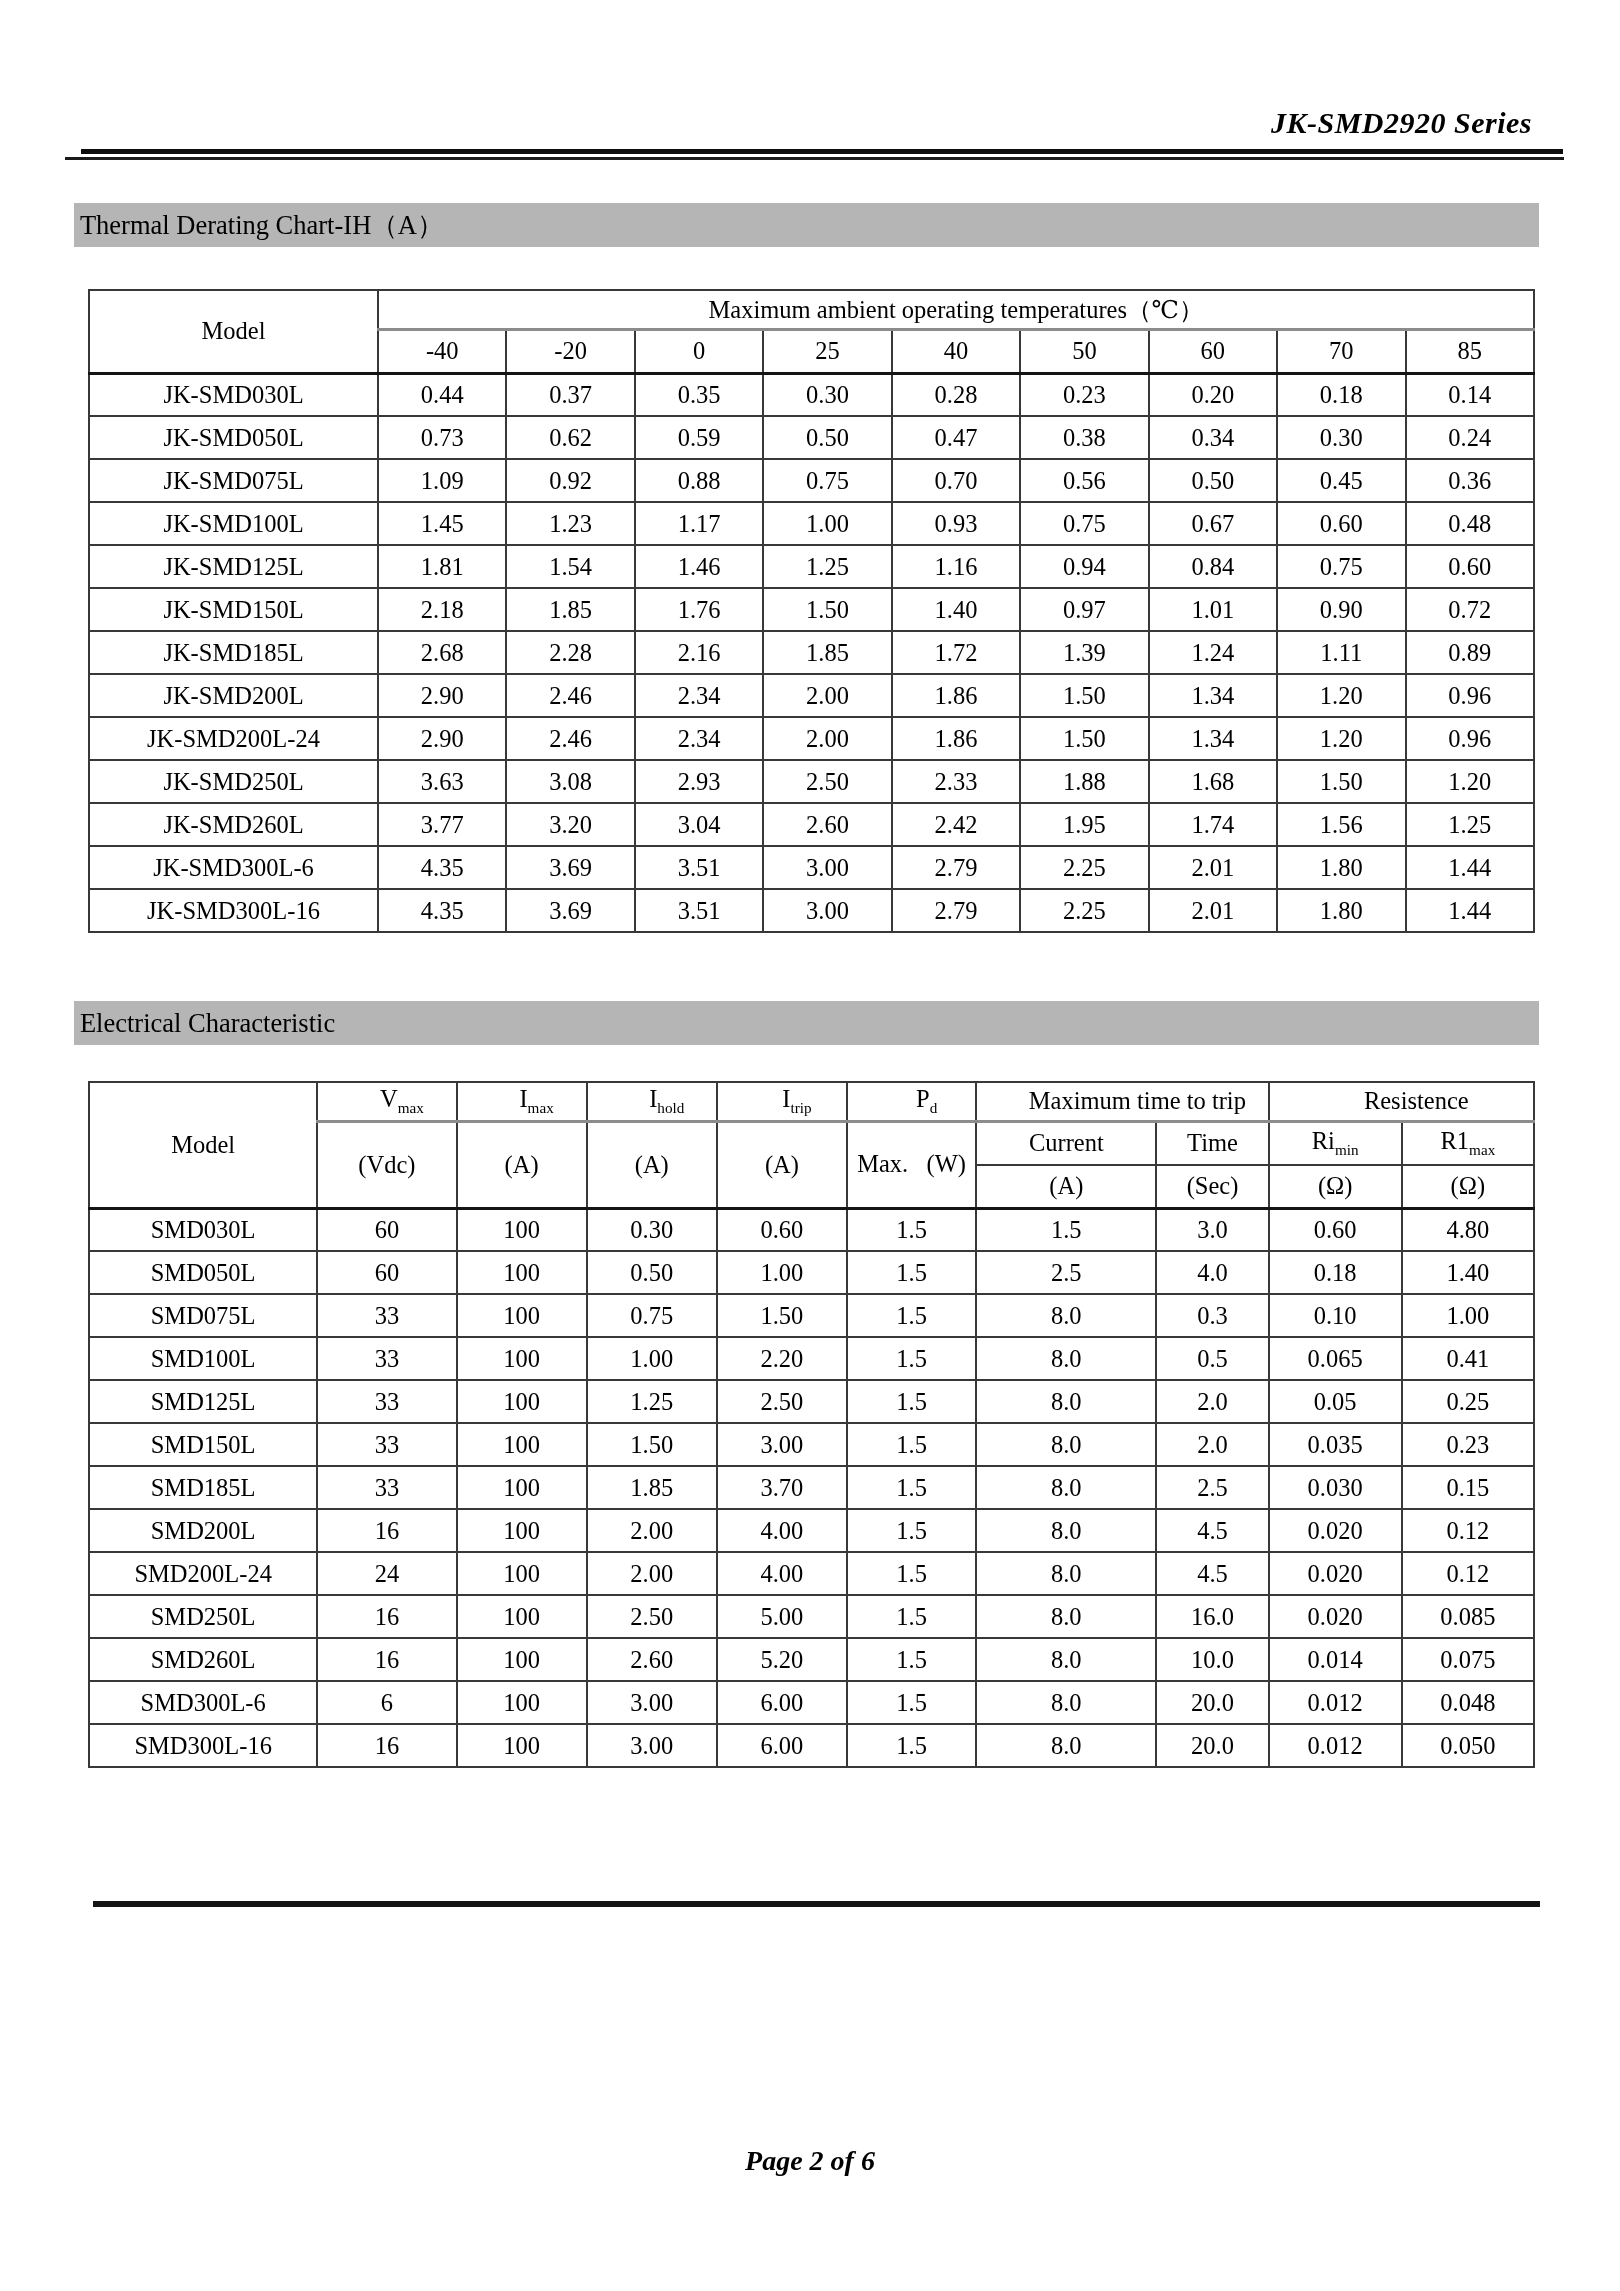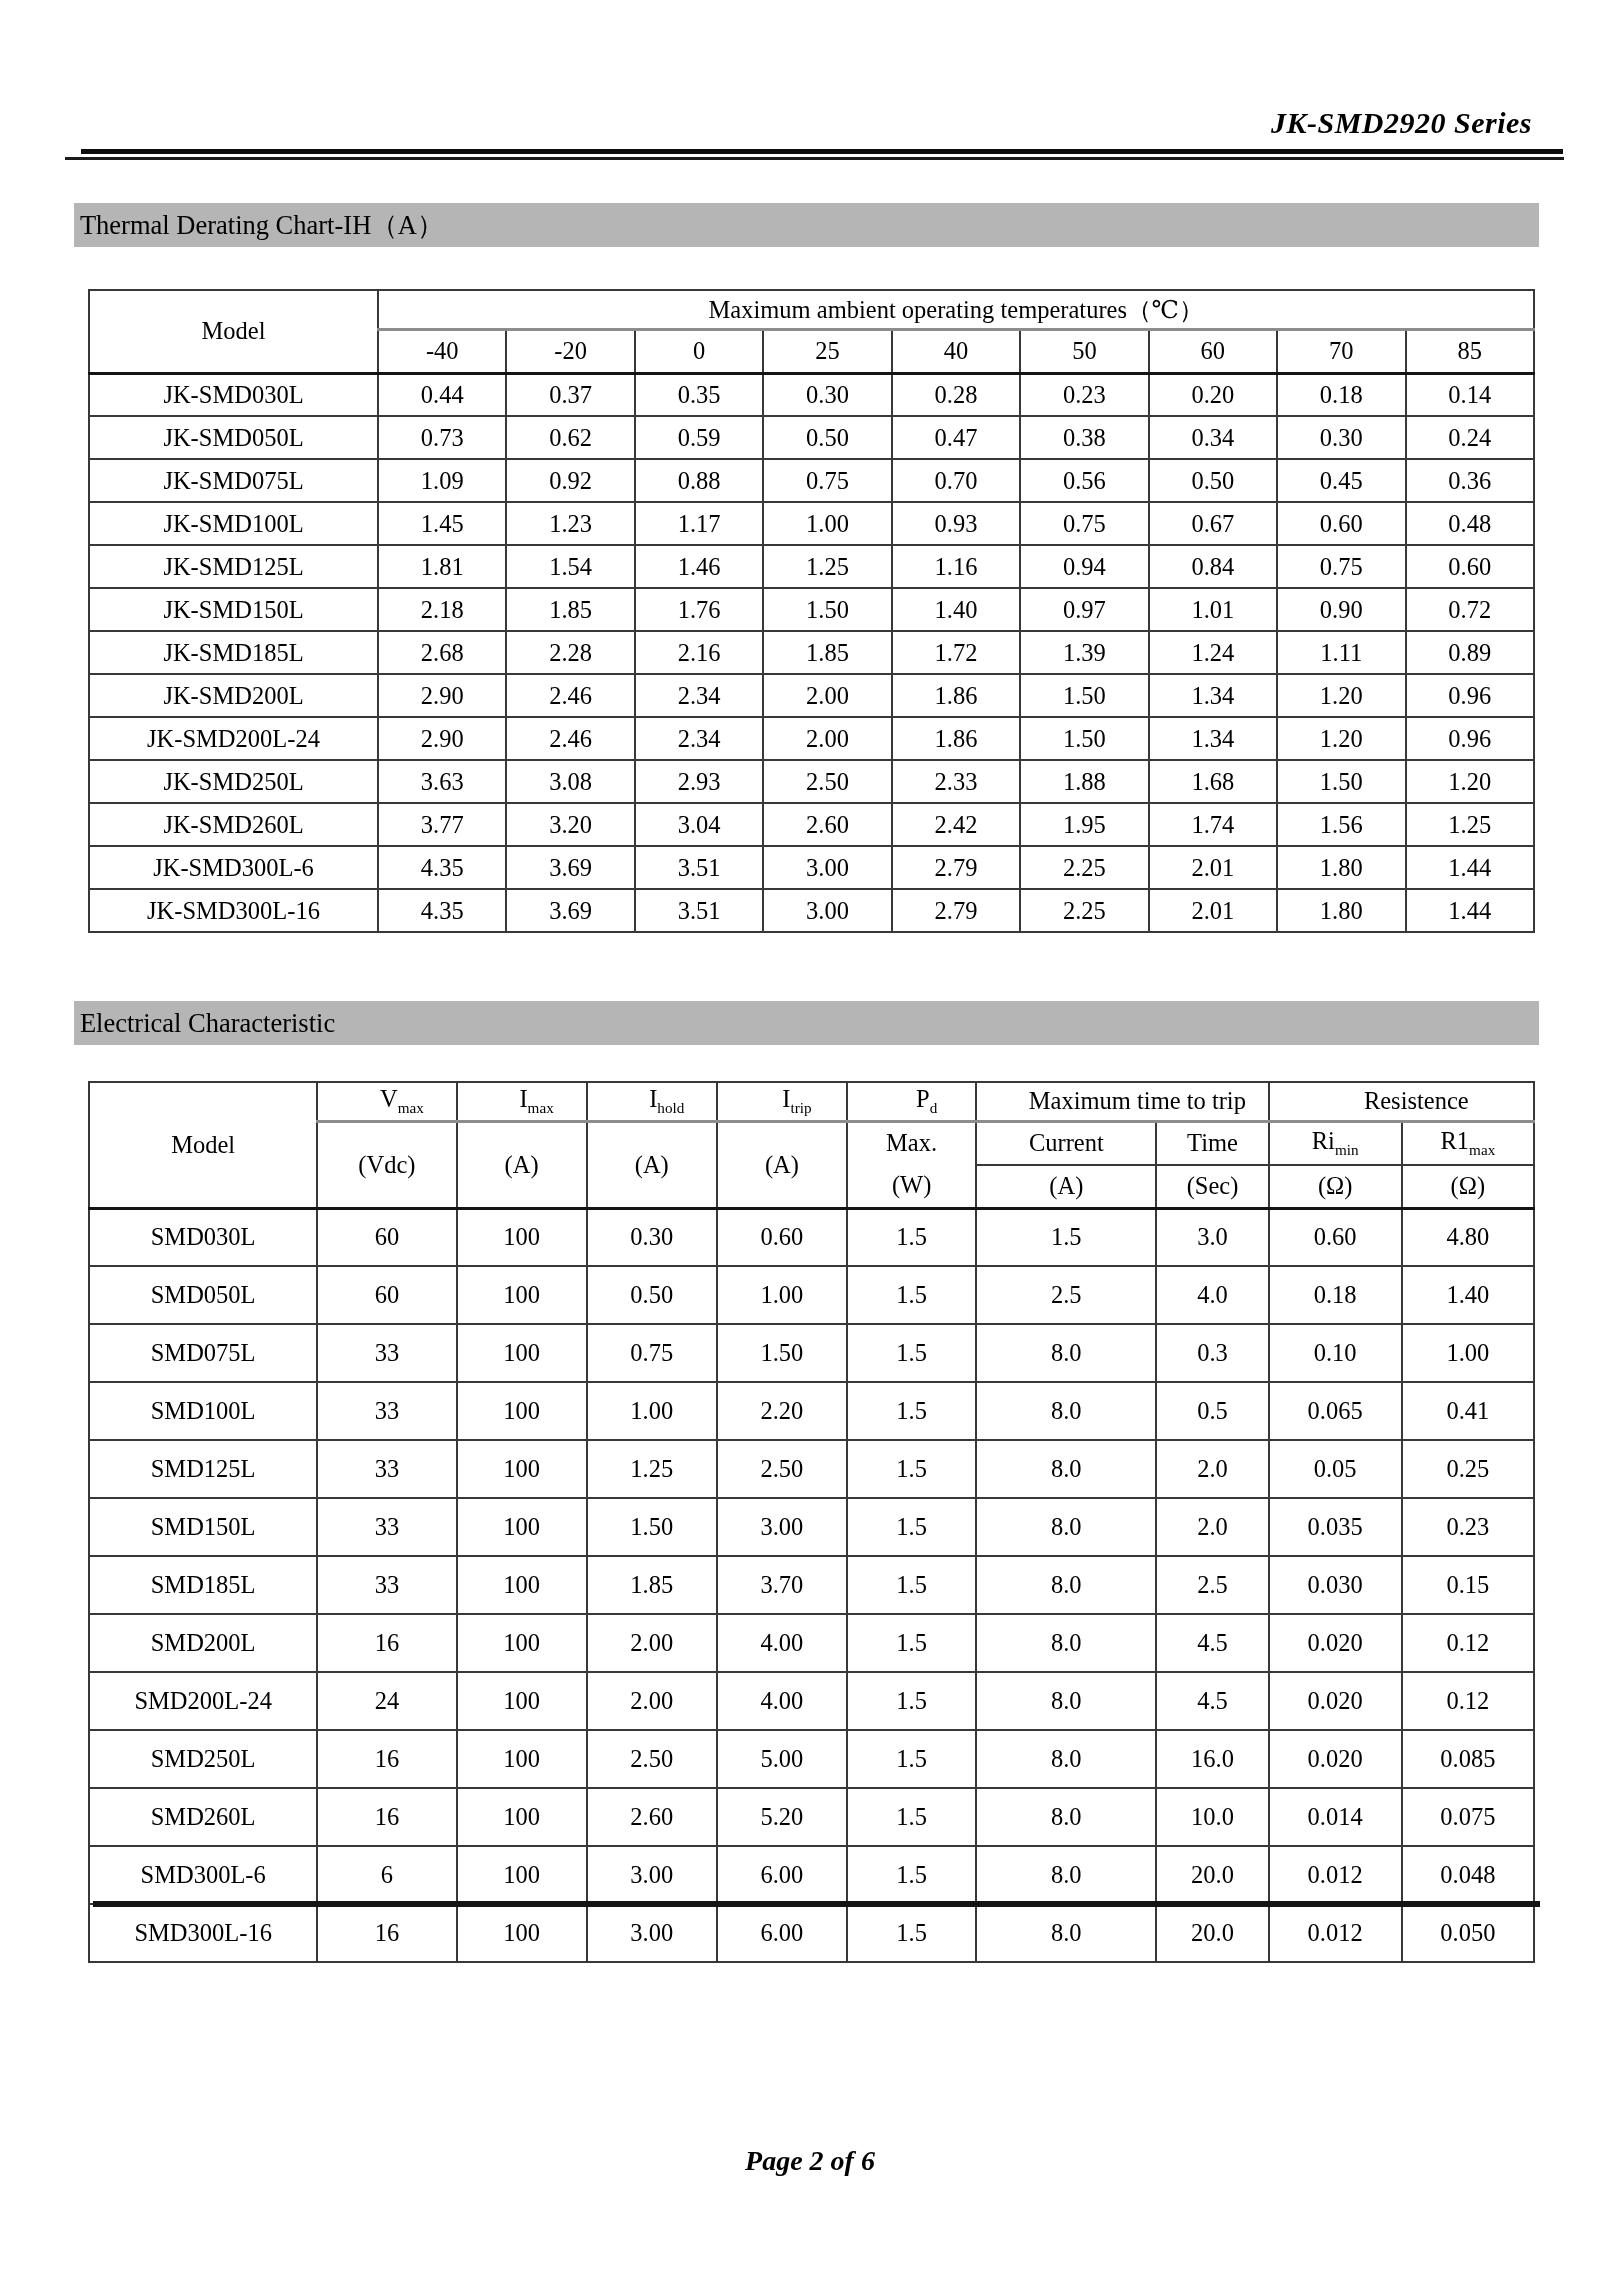--- a/index.html
+++ b/index.html
@@ -50,32 +50,32 @@
   .t1 tbody tr{height:43px;margin-top:28px;}
   .t1 .group-h{border-bottom:3.9px solid #8c8c8c;}
   .t1 thead{border-bottom:3.9px solid #141414;}
   .t1 .c-model{width:289px;}
 
   
   .t2{top:1081px;}
   .t2 thead tr:nth-child(1){height:39px;}
   .t2 thead tr:nth-child(2){height:42px;}
   .t2 thead tr:nth-child(3){height:42px;}
-  .t2 tbody tr{height:58px;}
+  .t2 tbody tr{height:43px;}
   .t2 .group-sep{border-bottom:3.9px solid #8c8c8c;padding-left:30px;}
   .t2 thead{border-bottom:3.9px solid #141414;}
   .t2 .c-model{width:228px;}
   .t2 .c-v{width:139px;}
   .t2 .c-i{width:130px;}
   .t2 .c-pd{width:129px;}
   .t2 .c-cur{width:180px;}
   .t2 .c-time{width:112px;}
   .t2 .c-ri{width:133px;}
   .t2 .c-r1{width:132px;}
-  .pd-stack{display:flex;flex-direction:column;justify-content:space-around;height:84px;align-items:center;}
+  .pd-stack{display:flex;flex-direction:row;justify-content:space-around;height:84px;align-items:center;}
   .pd-stack div{line-height:1;}
 
   
   .rule-bottom{position:absolute;top:1901px;left:93px;width:1447px;height:5.9px;background:#141414;}
   .page-num{
     position:absolute;top:2107px;left:0;width:1620px;
     text-align:center;font-size:28px;font-weight:bold;font-style:italic;margin-top:38px;
   }
 </style>
 </head>

